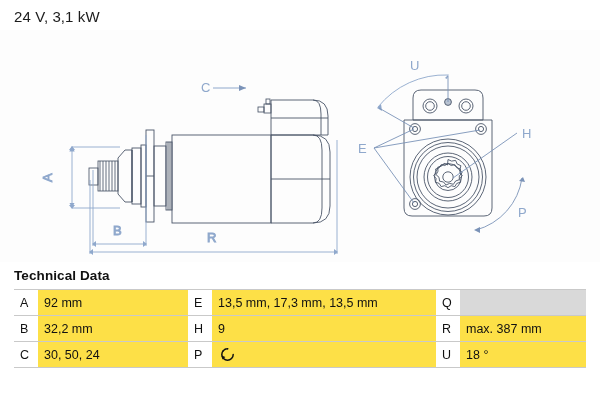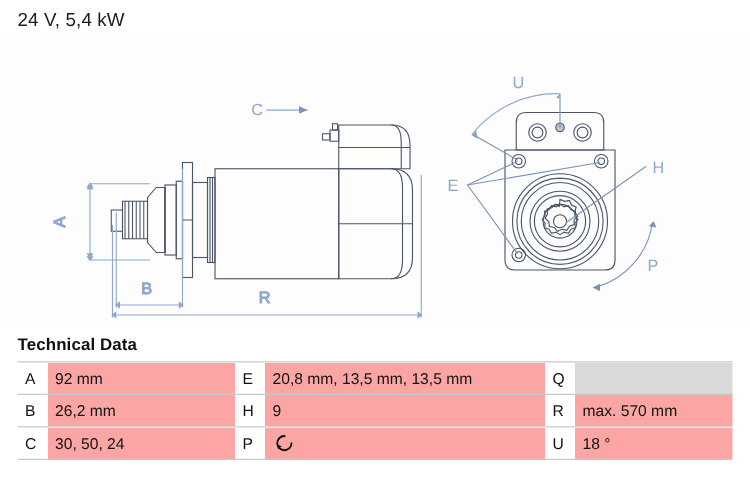--- a/index.html
+++ b/index.html
@@ -72,42 +72,42 @@
   table.tech-table tr.last-row td {
     border-bottom: 1px solid #c9c9c9;
   }
   td.key {
     background: #ffffff;
     width: 22px;
     padding-left: 5px;
     color: #111;
   }
   td.val {
-    background: #fca5a5;
+    background: #fde047;
     color: #111;
   }
   td.val.empty { background: #d9d9d9; }
 
   col.c-key1 { width: 24px; }
   col.c-val1 { width: 150px; }
   col.c-key2 { width: 24px; }
   col.c-val2 { width: 224px; }
   col.c-key3 { width: 24px; }
   col.c-val3 { width: 126px; }
 
   .rot-symbol {
     display: inline-block;
     vertical-align: middle;
     line-height: 0;
   }
 </style>
 </head>
 <body>
 
-<div id="page-title">24 V, 5,4 kW</div>
+<div id="page-title">24 V, 3,1 kW</div>
 
 <div id="drawing-panel">
   <svg id="drawing-svg" viewBox="0 0 600 232">
     <defs>
       <marker id="arrH" markerWidth="7" markerHeight="7" refX="6" refY="3" orient="auto">
         <path d="M0,0 L6,3 L0,6 z" fill="#8fa8cc"></path>
       </marker>
       <marker id="arrHs" markerWidth="7" markerHeight="7" refX="1" refY="3" orient="auto">
         <path d="M6,0 L0,3 L6,6 z" fill="#8fa8cc"></path>
       </marker>
@@ -298,31 +298,31 @@
       <col class="c-key2">
         <col class="c-val2">
       <col class="c-key3">
         <col class="c-val3">
     </colgroup>
     <tbody>
       <tr>
         <td class="key">A</td>
         <td class="val">92 mm</td>
         <td class="key">E</td>
-        <td class="val">20,8 mm, 13,5 mm, 13,5 mm</td>
+        <td class="val">13,5 mm, 17,3 mm, 13,5 mm</td>
         <td class="key">Q</td>
         <td class="val empty"></td>
       </tr>
       <tr>
         <td class="key">B</td>
-        <td class="val">26,2 mm</td>
+        <td class="val">32,2 mm</td>
         <td class="key">H</td>
         <td class="val">9</td>
         <td class="key">R</td>
-        <td class="val">max. 570 mm</td>
+        <td class="val">max. 387 mm</td>
       </tr>
       <tr class="last-row">
         <td class="key">C</td>
         <td class="val">30, 50, 24</td>
         <td class="key">P</td>
         <td class="val">
           <span class="rot-symbol">
             <svg width="19" height="19" viewBox="0 0 19 19" fill="none">
               <path d="M15.2,9.5 A5.7,5.7 0 1 1 9.5,3.8" stroke="#111" stroke-width="1.5" fill="none" stroke-linecap="round"></path>
               <path d="M9.5,3.8 l0.2,0 M7.0,4.4 l0.2,-0.1 M5.1,6.0 l0.1,-0.2" stroke="#111" stroke-width="1.4" stroke-linecap="round"></path>

